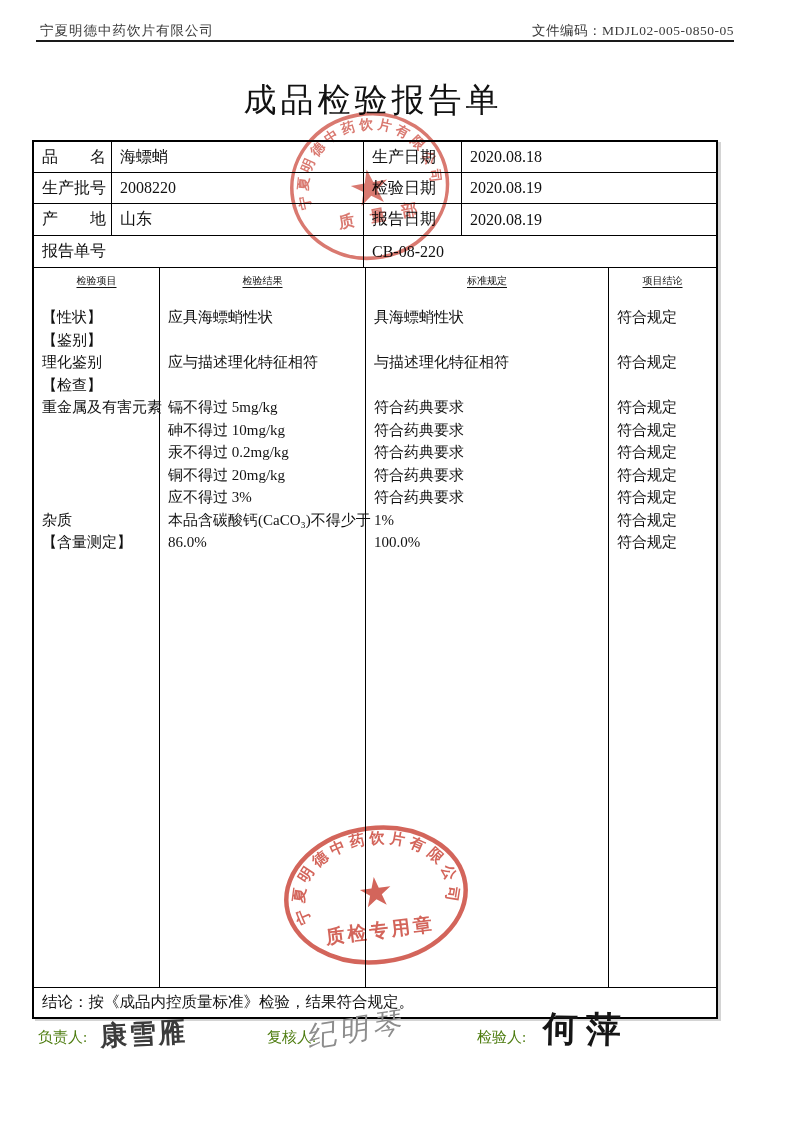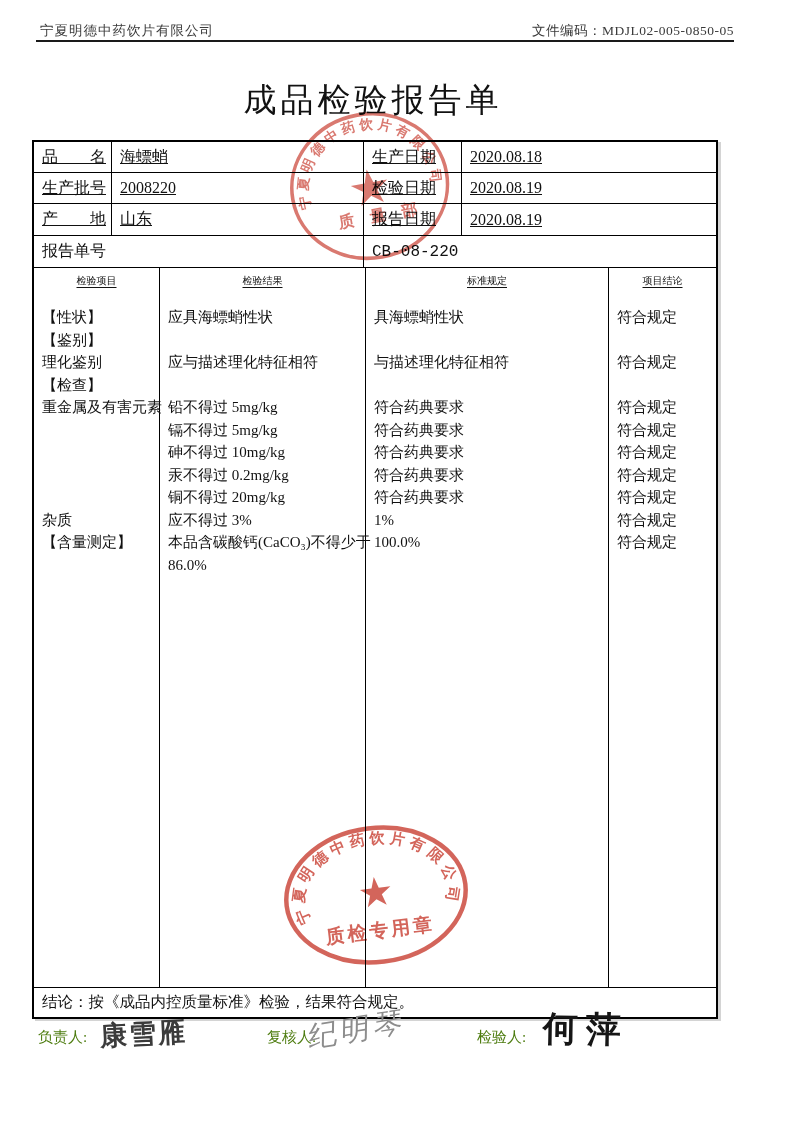--- a/index.html
+++ b/index.html
@@ -11,28 +11,28 @@
   
   .hdr-company{position:absolute;left:40px;top:22px;font-size:13.5px;color:#3a3a3a;letter-spacing:1px;}
   .hdr-code{position:absolute;right:66px;top:22px;font-size:13.5px;color:#3a3a3a;letter-spacing:.5px;}
   .hdr-rule{position:absolute;left:36px;top:40px;width:698px;height:2px;background:#1a1a1a;}
   
   .title{position:absolute;left:32px;top:78px;width:682px;text-align:center;
          font-size:33px;letter-spacing:4px;font-weight:500;}
   
   .main-table{position:absolute;left:32px;top:140px;width:682px;border:2px solid #000;
               background:transparent;box-shadow:3px 2px 0 rgba(160,160,160,.45);}
-  .info-grid{display:grid;grid-template-columns:78px 252px 98px 254px;grid-template-rows:31px 31px 32px;text-decoration:underline;}
+  .info-grid{display:grid;grid-template-columns:78px 252px 98px 254px;grid-template-rows:31px 31px 32px;}
   .icell{border-right:1px solid #000;border-bottom:1px solid #000;display:flex;align-items:center;
          padding-left:8px;font-size:16px;white-space:nowrap;box-sizing:border-box;}
   .icell.last{border-right:none;}
   .report-row{display:grid;grid-template-columns:330px 352px;height:32px;}
   .rcell{border-right:1px solid #000;border-bottom:1px solid #000;display:flex;align-items:center;
          padding-left:8px;font-size:16px;box-sizing:border-box;}
-  .rcell.last{border-right:none;font-family:Liberation Mono, monospace;}
+  .rcell.last{border-right:none;font-family:Liberation Serif, serif;}
   .insp-head{display:grid;grid-template-columns:126px 206px 243px 107px;height:26px;}
   .hcell{border-right:1px solid #000;display:flex;align-items:center;justify-content:center;box-sizing:border-box;}
   .hcell.last{border-right:none;}
   .hcell span{font-size:10px;text-decoration:underline;text-underline-offset:3px;}
   .insp-body{display:grid;grid-template-columns:126px 206px 243px 107px;height:693px;}
   .bcol{border-right:1px solid #000;padding-top:12px;box-sizing:border-box;overflow:visible;}
   .bcol.last{border-right:none;}
   .tline{height:22.5px;line-height:22.5px;padding-left:8px;font-size:15px;white-space:nowrap;}
   .concl{border-top:1px solid #000;height:30px;display:flex;align-items:center;
          padding-left:8px;font-size:15.5px;box-sizing:border-box;}
@@ -106,21 +106,20 @@
         <div class="tline"></div>
         <div class="tline">杂质</div>
         <div class="tline">【含量测定】</div>
         <div class="tline"></div>
       </div>
       <div class="bcol">
         <div class="tline">应具海螵蛸性状</div>
         <div class="tline"></div>
         <div class="tline">应与描述理化特征相符</div>
         <div class="tline"></div>
-        <div class="tline">铅不得过 5mg/kg</div>
         <div class="tline">镉不得过 5mg/kg</div>
         <div class="tline">砷不得过 10mg/kg</div>
         <div class="tline">汞不得过 0.2mg/kg</div>
         <div class="tline">铜不得过 20mg/kg</div>
         <div class="tline">应不得过 3%</div>
         <div class="tline">本品含碳酸钙(CaCO₃)不得少于</div>
         <div class="tline">86.0%</div>
       </div>
       <div class="bcol">
         <div class="tline">具海螵蛸性状</div>

